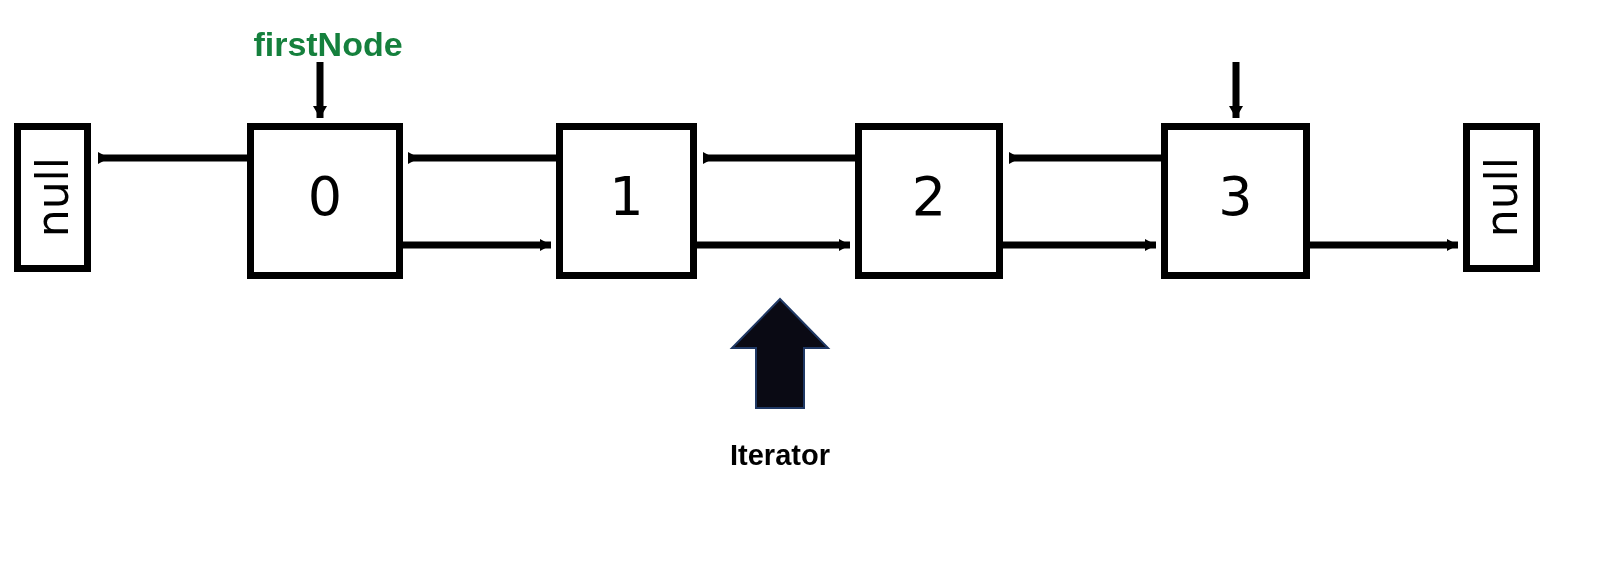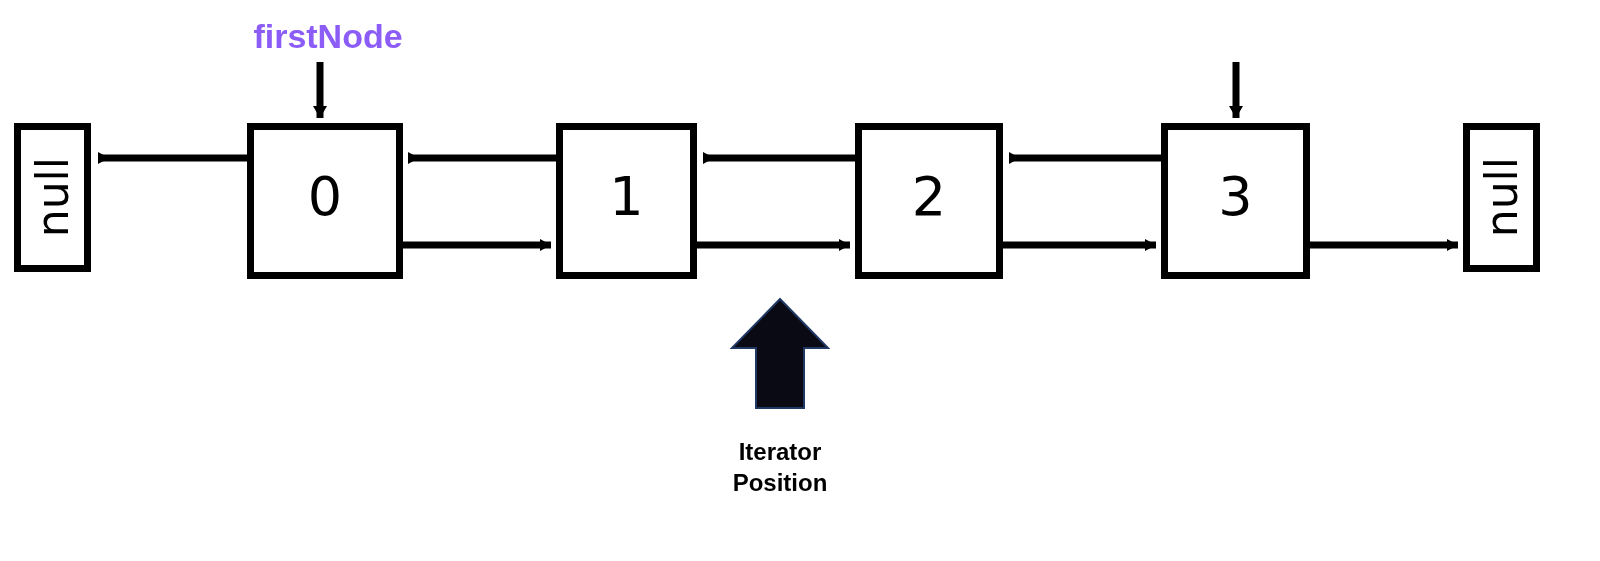--- a/index.html
+++ b/index.html
@@ -59,29 +59,30 @@
     line-height: 1;
     writing-mode: vertical-rl;
     transform: rotate(180deg);
     white-space: nowrap;
   }
   .pointer-label {
     position: absolute;
     font-family: "Liberation Sans", sans-serif;
     font-size: 34px;
     font-weight: bold;
-    color: #8b5cf6;
+    color: #15803d;
     white-space: nowrap;
     line-height: 1.1;
     text-align: center;
+    margin-top: 8px;
   }
   .iterator-label {
     position: absolute;
     font-family: "Liberation Sans", sans-serif;
-    font-size: 24px;
+    font-size: 29px;
     font-weight: bold;
     color: #000000;
     line-height: 1.28;
     text-align: center;
     white-space: nowrap;
   }
 </style>
 </head>
 <body>
 
@@ -161,16 +162,15 @@
 
   <div class="node-box" style="left:1161px; top:123px; width:149px; height:156px;">
     <span class="node-value">3</span>
   </div>
 
   <div class="pointer-label" style="left:178px; top:18px; width:300px;">firstNode</div>
 
 
   <div class="iterator-label" style="left:630px; top:437px; width:300px;">
     <div>Iterator</div>
-    <div>Position</div>
   </div>
 
 </div>
 
 </body></html>

